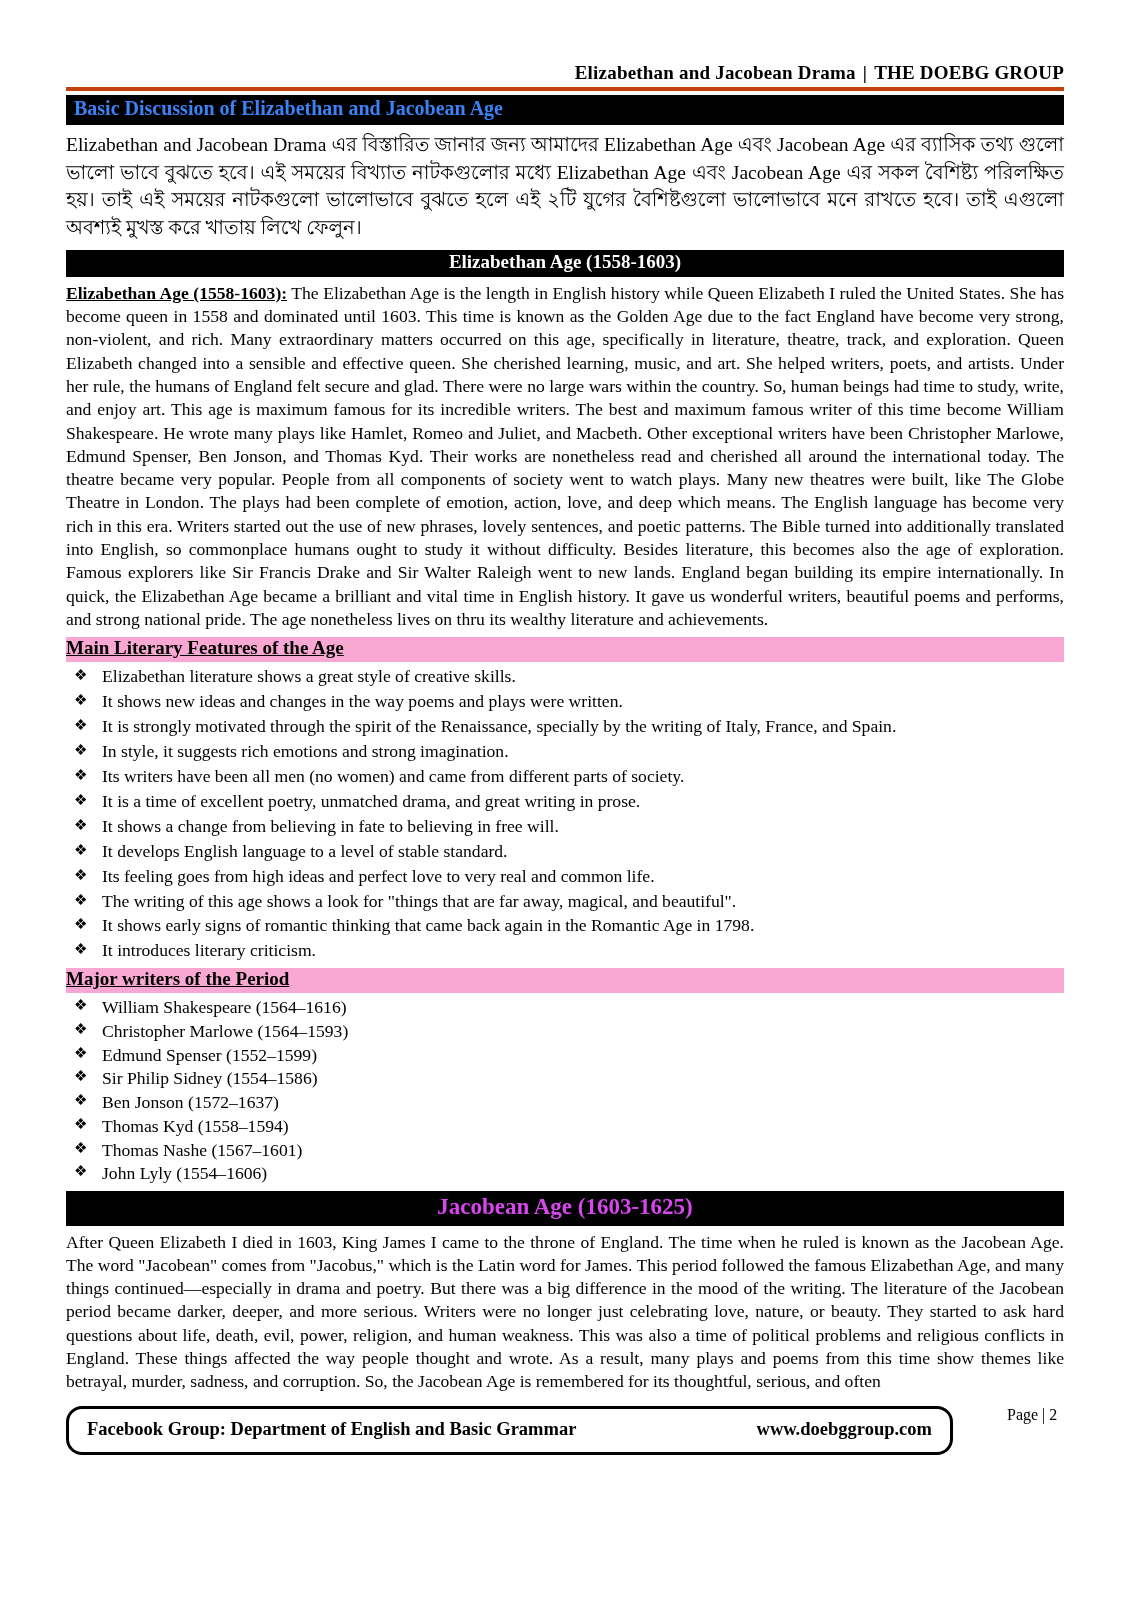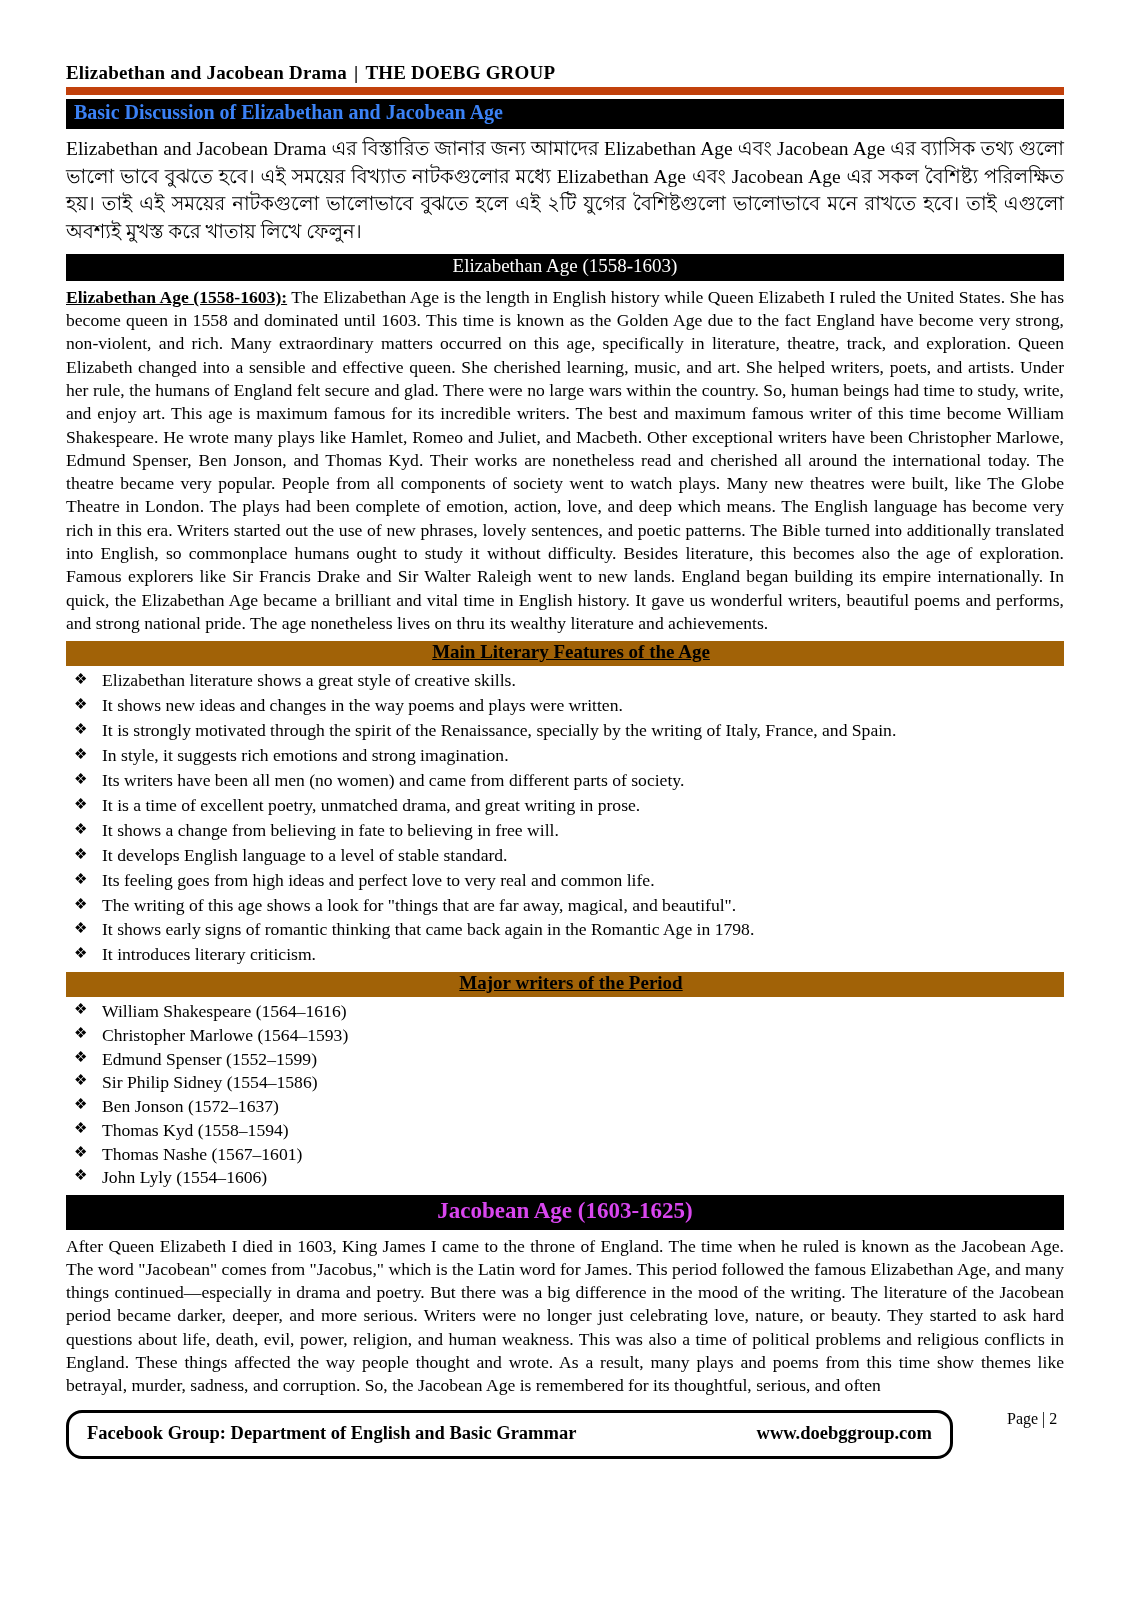--- a/index.html
+++ b/index.html
@@ -6,46 +6,46 @@
   body {
     width: 1130px; height: 1600px;
     background: #ffffff; color: #000000;
     font-family: "Liberation Serif", serif;
     overflow: hidden;
   }
   .sheet { padding: 62px 66px 0 66px; }
 
   
   .doc-header {
-    text-align: left; font-weight: bold; font-size: 19px;
-    padding-bottom: 3px; border-bottom: 8px solid #c2410c;
+    text-align: right; font-weight: bold; font-size: 19px;
+    padding-bottom: 3px; border-bottom: 4px solid #c2410c;
     letter-spacing: 0.2px;
   }
   .hdr-div { margin: 0 7px; }
 
   
   .banner-main {
     margin-top: 4px; background: #000; color: #3b82f6;
     font-weight: bold; font-size: 20px; padding: 2px 8px 5px 8px;
   }
   .banner-center {
     background: #000; color: #fff; text-align: center;
-    font-weight: normal; font-size: 19px; padding: 1px 0 4px 0;
+    font-weight: bold; font-size: 19px; padding: 1px 0 4px 0;
     margin: 3px 0 3px 0;
   }
   .banner-big {
     background: #000; color: #d946ef; text-align: center;
     font-weight: bold; font-size: 23px; padding: 3px 0 6px 0;
     margin: 3px 0 4px 0;
   }
 
   
   .banner-gray {
-    background: #a16207; text-align: center; font-weight: bold;
-    font-size: 19px; padding: 0 0 3px 12px; margin: 2px 0 3px 0;
+    background: #f9a8d4; text-align: left; font-weight: bold;
+    font-size: 19px; padding: 0 0 3px 0; margin: 2px 0 3px 0;
   }
   .banner-gray .u { text-decoration: underline; }
 
   
   .para {
     font-size: 17.6px; line-height: 1.325; text-align: justify;
     margin: 5px 0 6px 0;
   }
   .para-bn {
     font-size: 19.5px; line-height: 1.42; text-align: justify;

